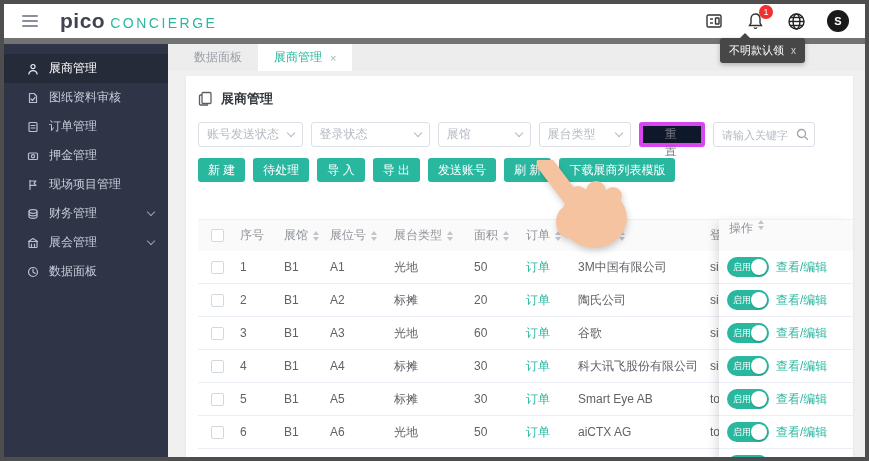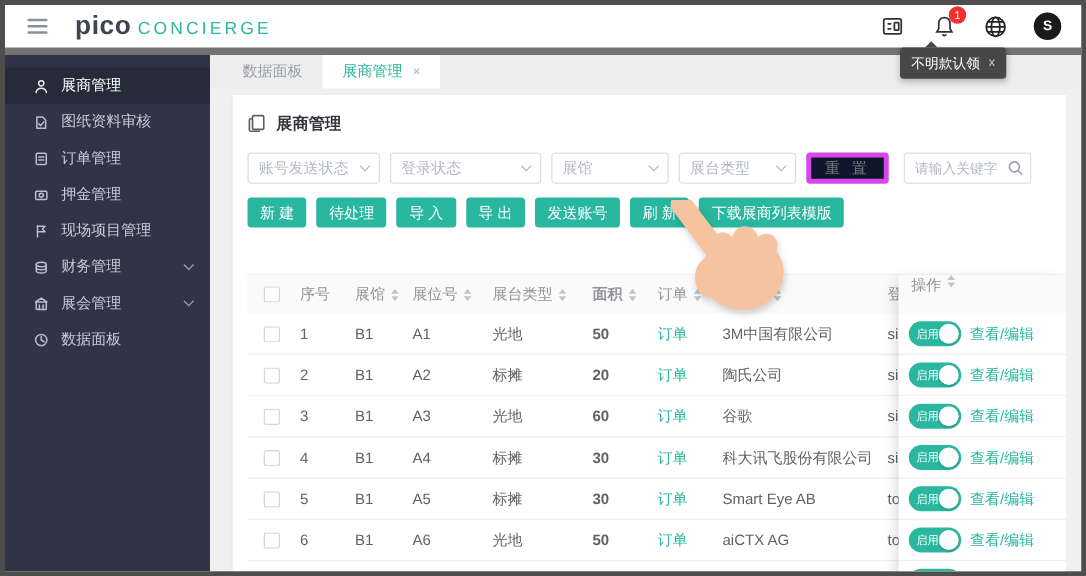--- a/index.html
+++ b/index.html
@@ -45,40 +45,40 @@
   .title-row { display:flex; align-items:center; gap:8px; margin-bottom:14px; }
   .title-row svg { stroke:#5a5f66; fill:none; stroke-width:1.3; }
   .page-title { font-size:13px; font-weight:bold; color:#33373d; }
 
   .filter-row { display:flex; align-items:flex-end; gap:8px; }
   .select { height:25px; border:1px solid #dcdfe6; border-radius:3px; background:#fff; display:flex; align-items:center; padding:0 8px; font-size:12px; color:#b4b9c2; cursor:pointer; }
   .select .ph { flex:1; }
   .sel-chev { width:6px; height:6px; border-right:1.3px solid #b4b9c2; border-bottom:1.3px solid #b4b9c2; transform:rotate(45deg); margin:-3px 0 0 8px; }
   .s1{width:106px}.s2{width:121px}.s3{width:94px}.s4{width:94px}
   .reset-btn { height:25px; padding:0 11px; border:4px solid #d946ef; border-radius:3px; background:#0f172a; font-size:12px; color:#74787f; letter-spacing:3px; cursor:pointer; }
-  .search-wrap { margin-left:auto; margin-right:18px; position:relative; }
+  .search-wrap { margin-left:auto; margin-right:28px; position:relative; }
   .search-input { width:102px; height:25px; border:1px solid #dcdfe6; border-radius:3px; font-size:11px; padding:0 22px 0 8px; color:#606266; font-family:inherit; }
   .search-input::placeholder { color:#b4b9c2; }
   .search-icon { position:absolute; right:6px; top:6px; }
 
   .actions-row { display:flex; gap:8px; margin-top:11px;align-items:flex-end; }
   .btn { height:24px; padding:0 10px; background:#2ab7a0; border:none; border-radius:3px; color:#fff; font-size:12px; cursor:pointer; font-family:inherit; white-space:nowrap; }
 
   
   .table-wrap { position:relative; margin-top:37px; }
   .tr, .thr { display:flex; align-items:center; }
   .thr { height:32px; background:#fafafa; border-top:1px solid #f0f0f0; color:#909399; font-size:12px; }
   .tr { height:33px; border-bottom:1px solid #ebeef5; color:#606266; font-size:12px; }
   .td, .th { padding:0 4px; display:flex; align-items:center; overflow:hidden; white-space:nowrap; }
   .col-cb{width:38px; justify-content:center; flex:none;}
   .col-no{width:44px; flex:none;}
   .col-hall{width:46px; flex:none;}
   .col-booth{width:64px; flex:none;}
   .col-type{width:80px; flex:none;}
-  .col-area{width:52px; flex:none;font-weight:bold;}
+  .col-area{width:52px; flex:none;}
   .col-order{width:52px; flex:none;}
   .col-name{width:132px; flex:none;}
   .col-login{flex:1;}
   .cb { width:13px; height:13px; border:1px solid #d3d7de; border-radius:2px; background:#fff; cursor:pointer; display:inline-block; }
   .sort { display:inline-flex; flex-direction:column; gap:2px; margin-left:5px; cursor:pointer; }
   .sort i { width:0; height:0; border-left:3.5px solid transparent; border-right:3.5px solid transparent; display:block; }
   .sort .up { border-bottom:4px solid #c0c4cc; }
   .sort .dn { border-top:4px solid #c0c4cc; }
   .link { color:#2ab7a0; cursor:pointer; text-decoration:none; }
 

